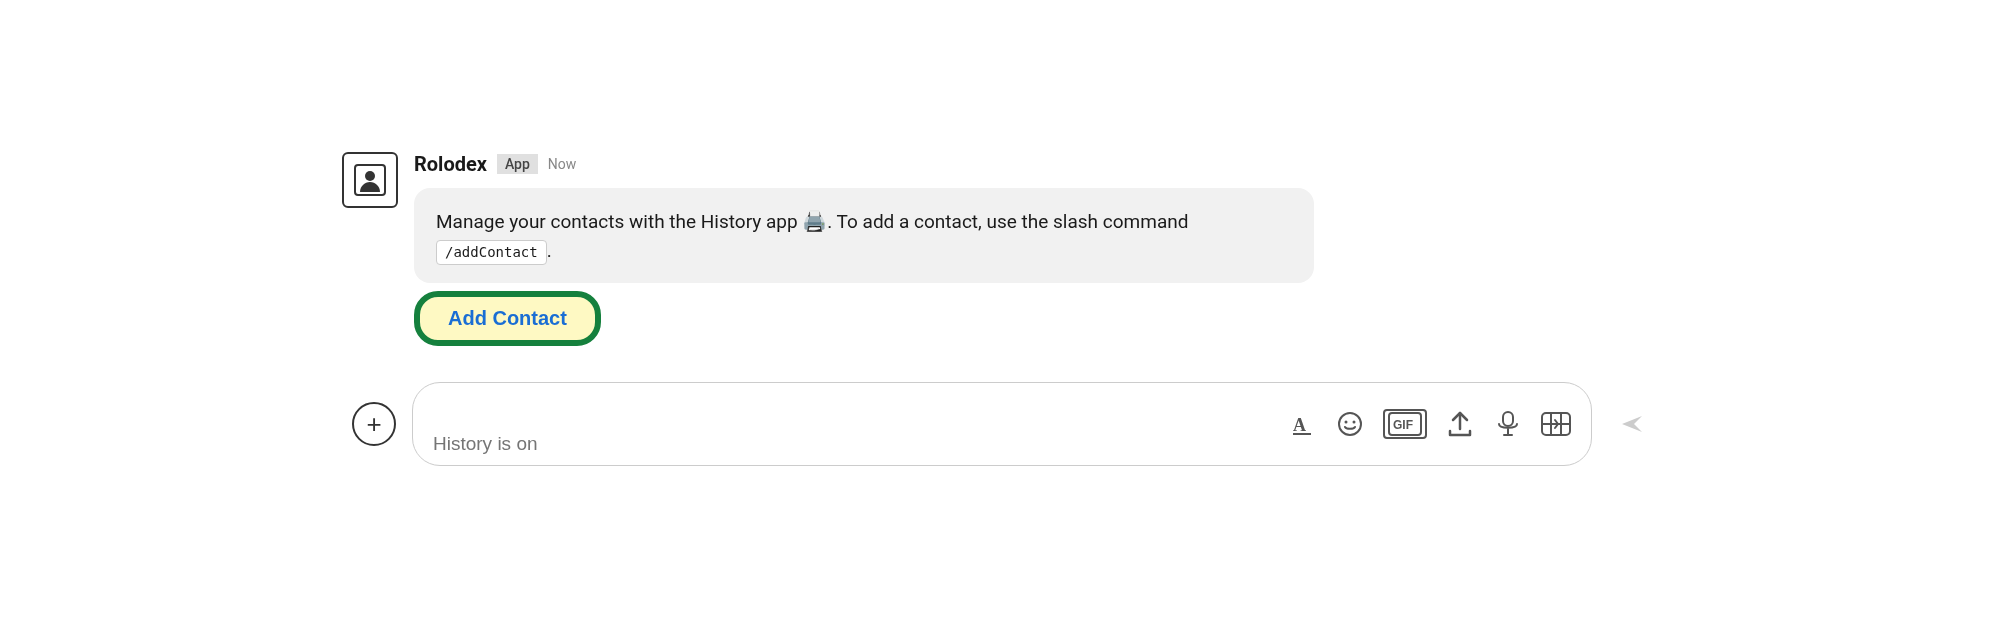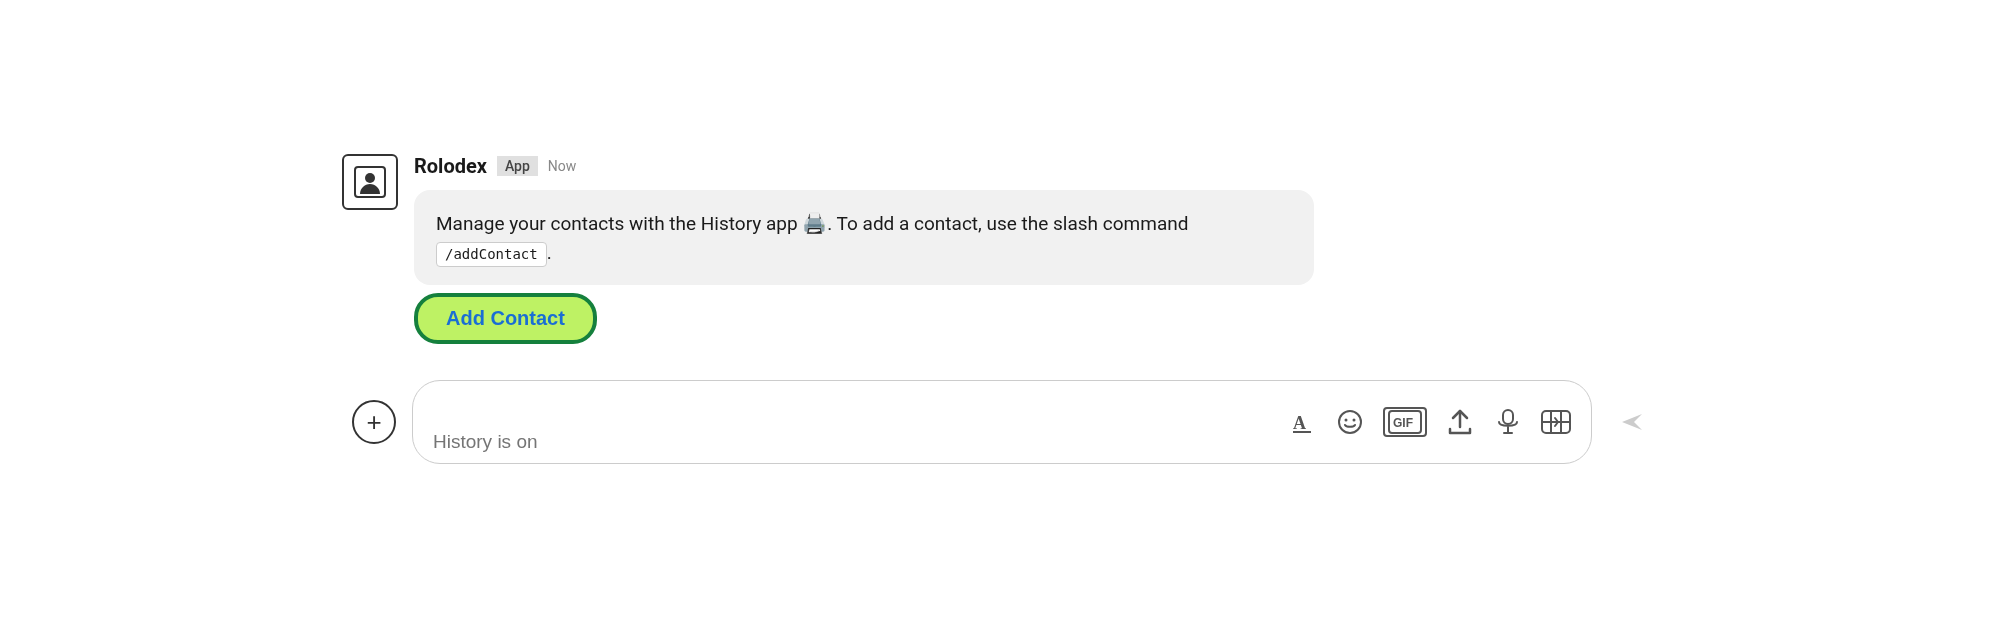--- a/index.html
+++ b/index.html
@@ -104,24 +104,24 @@
       padding: 1px 8px;
       font-family: 'SF Mono', 'Monaco', 'Consolas', monospace;
       font-size: 14px;
       color: #1a1a1a;
     }
 
     .add-contact-btn {
       display: inline-flex;
       align-items: center;
       justify-content: center;
-      border: 4px solid #15803d;
+      border: 6px solid #15803d;
       border-radius: 24px;
       padding: 10px 28px;
-      background: #bef264;
+      background: #fef9c3;
       cursor: pointer;
       font-size: 20px;
       font-weight: 600;
       color: #1a6ed4;
       width: fit-content;
     }
 
     .input-area {
       display: flex;
       align-items: center;

